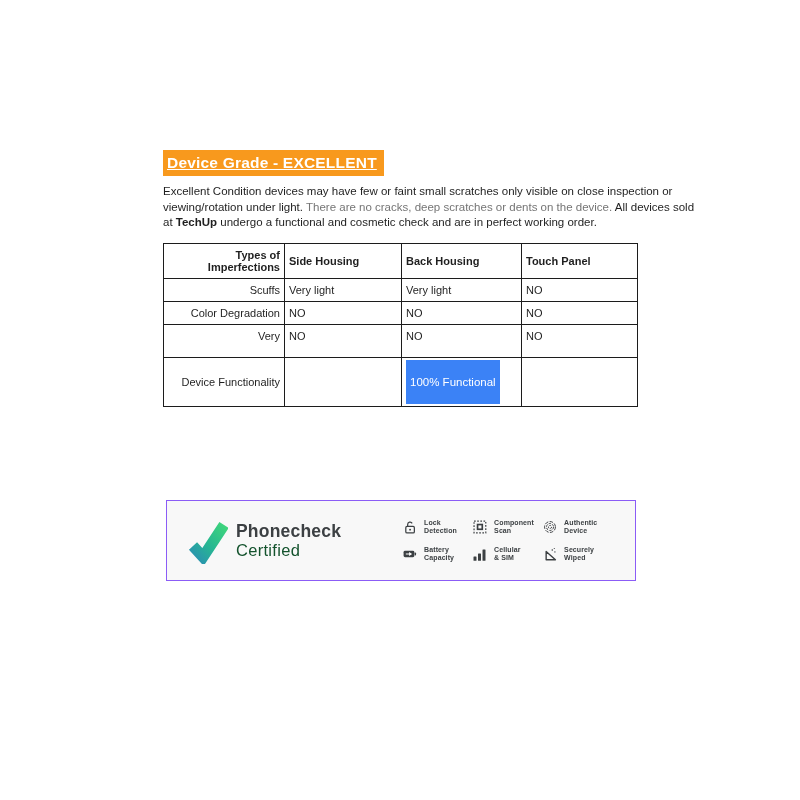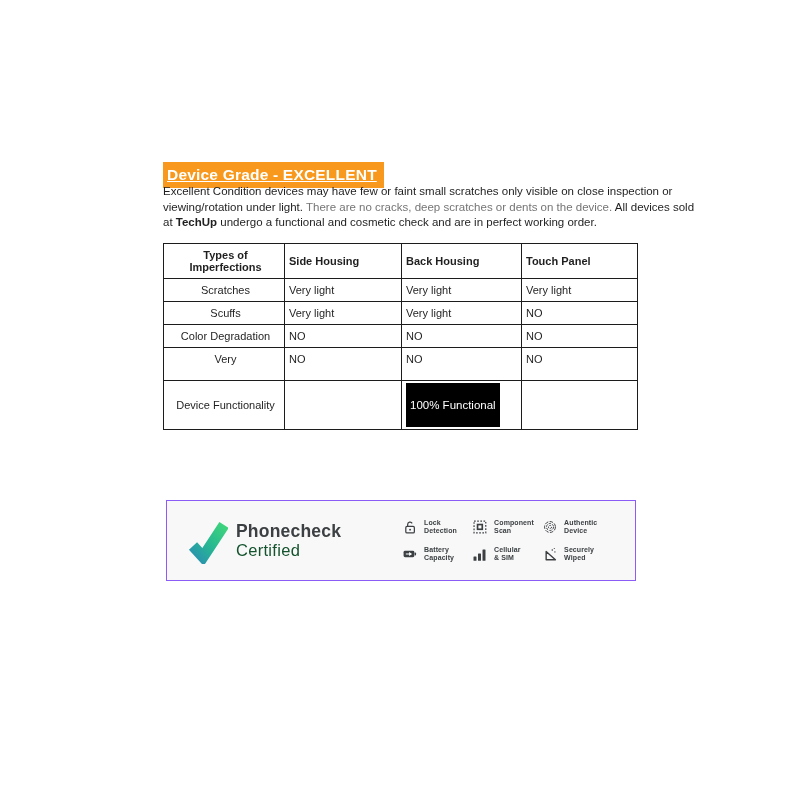--- a/index.html
+++ b/index.html
@@ -1,21 +1,21 @@
 <!DOCTYPE html>
 <html><head>
 <meta charset="utf-8">
 <style>
   * { margin: 0; padding: 0; box-sizing: border-box; }
   html, body { width: 800px; height: 800px; background: #ffffff; font-family: "Liberation Sans", sans-serif; }
   .page { position: relative; width: 800px; height: 800px; background: #ffffff; overflow: hidden; }
 
   
   .grade-title {
-    position: absolute; left: 163px; top: 162px;
+    position: absolute; left: 163px; top: 150px;
     display: inline-block;
     background: #F8991D;
     color: #ffffff;
     font-size: 15.5px; font-weight: bold;
     text-decoration: underline;
     padding: 4px 7px 4px 4px;
     letter-spacing: 0.2px;
   }
 
   
@@ -36,29 +36,29 @@
   table.grade-table, table.grade-table td, table.grade-table th {
     border: 1.5px solid #1c1c1c;
   }
   table.grade-table th, table.grade-table td {
     font-size: 11px; color: #1f1f1f;
     text-align: left; vertical-align: middle;
     padding: 2px 4px;
   }
   table.grade-table th { font-weight: bold; }
   table.grade-table th.rowhead, table.grade-table td.rowhead {
-    text-align: center; padding-left: 7px; margin-left: 12px;
+    text-align: right; padding-left: 7px; margin-left: 12px;
   }
   tr.row-header   { height: 35px; }
   tr.row-normal   { height: 23px; }
   tr.row-dents    { height: 33px; }
   tr.row-dents td { vertical-align: top; padding-top: 5px; }
   tr.row-func     { height: 27px; }
   .highlight {
-    background: #000000; color: #ffffff;
+    background: #3b82f6; color: #ffffff;
     padding: 16px 4px; font-size: 11.5px;
     display: inline-block;
   }
 
   
   .badge-box {
     position: absolute; left: 166px; top: 500px;
     width: 470px; height: 81px;
     background: #f8f8f8;
     border: 1px solid #8b5cf6;
@@ -96,26 +96,20 @@
         <col style="width:117px">
         <col style="width:120px">
         <col style="width:116px">
     </colgroup>
     <tbody>
         <tr class="row-header">
       <th class="rowhead">Types of Imperfections</th>
       <th>Side Housing</th>
       <th>Back Housing</th>
       <th>Touch Panel</th>
-    </tr>
-    <tr class="row-normal">
-      <td class="rowhead">Scratches</td>
-      <td>Very light</td>
-      <td>Very light</td>
-      <td>Very light</td>
     </tr>
     <tr class="row-normal">
       <td class="rowhead">Scuffs</td>
       <td>Very light</td>
       <td>Very light</td>
       <td>NO</td>
     </tr>
     <tr class="row-normal">
       <td class="rowhead">Color Degradation</td>
       <td>NO</td>

